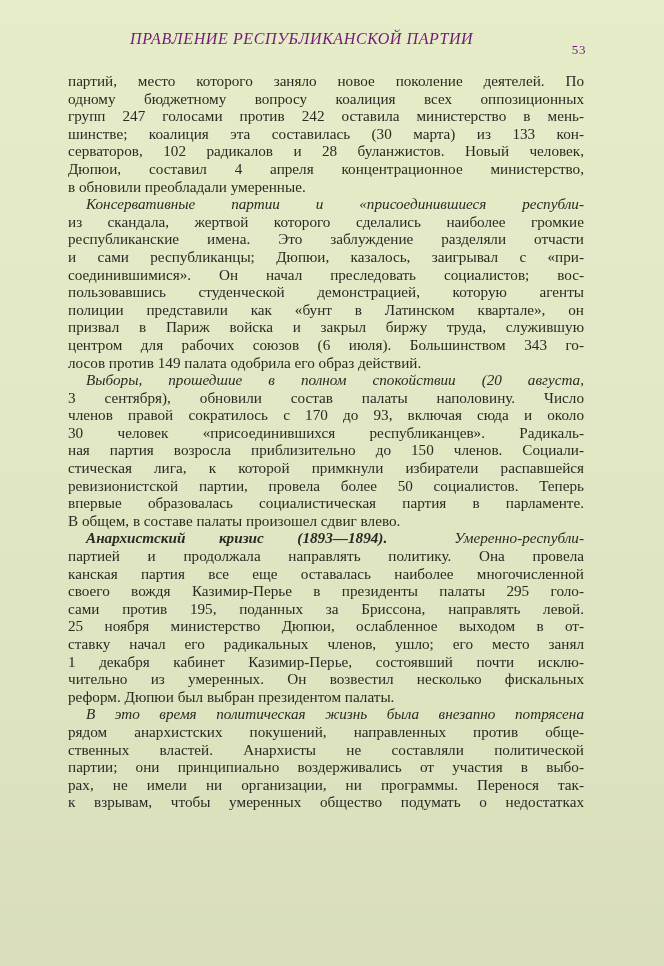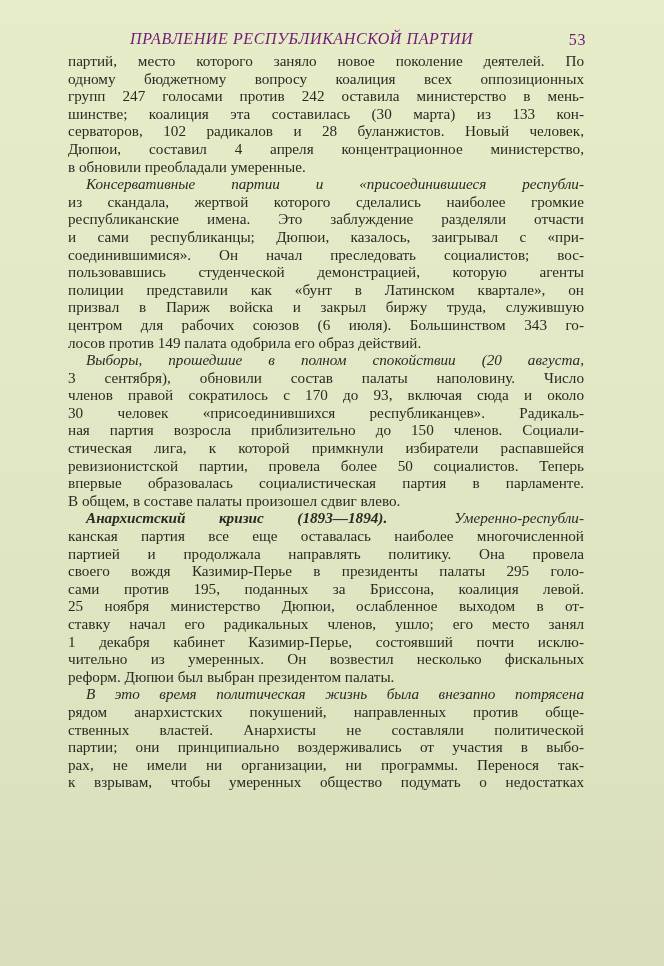--- a/index.html
+++ b/index.html
@@ -32,26 +32,26 @@
     .running-head .title {
       position: absolute;
       left: 62px;
       top: 0;
       white-space: nowrap;
       text-transform: uppercase;
     }
     .running-head .page-num {
       position: absolute;
       right: -2px;
-      top: 1px;
+      top: 12px;
       font-style: normal;
-      font-size: 16px;
+      font-size: 13px;
     }
     .body-text {
-      margin-top: 0;
+      margin-top: 20px;
     }
     .line {
       display: block;
       height: 17.6px;
       line-height: 17.6px;
       font-size: 15.2px;
       white-space: nowrap;
       text-align: justify;
       text-align-last: justify;
       overflow: hidden;
@@ -108,24 +108,24 @@
       <span class="line">30 человек «присоединившихся республиканцев». Радикаль-</span>
       <span class="line">ная партия возросла приблизительно до 150 членов. Социали-</span>
       <span class="line">стическая лига, к которой примкнули избиратели распавшейся</span>
       <span class="line">ревизионистской партии, провела более 50 социалистов. Теперь</span>
       <span class="line">впервые образовалась социалистическая партия в парламенте.</span>
       <span class="line last">В общем, в составе палаты произошел сдвиг влево.</span>
     </div>
 
     <div>
       <span class="line indent"><span class="bold">Анархистский кризис (1893—1894).</span>&nbsp;&nbsp;<span>Умеренно-республи-</span></span>
+      <span class="line">партией и продолжала направлять политику. Она провела</span>
       <span class="line">канская партия все еще оставалась наиболее многочисленной</span>
-      <span class="line">партией и продолжала направлять политику. Она провела</span>
       <span class="line">своего вождя Казимир-Перье в президенты палаты 295 голо-</span>
-      <span class="line">сами против 195, поданных за Бриссона, коалиция левой.</span>
+      <span class="line">сами против 195, поданных за Бриссона, направлять левой.</span>
       <span class="line">25 ноября министерство Дюпюи, ослабленное выходом в от-</span>
       <span class="line">ставку начал его радикальных членов, ушло; его место занял</span>
       <span class="line">1 декабря кабинет Казимир-Перье, состоявший почти исклю-</span>
       <span class="line">чительно из умеренных. Он возвестил несколько фискальных</span>
       <span class="line last">реформ. Дюпюи был выбран президентом палаты.</span>
     </div>
 
     <div>
       <span class="line indent">В это время политическая жизнь была внезапно потрясена</span>
       <span class="line">рядом анархистских покушений, направленных против обще-</span>

